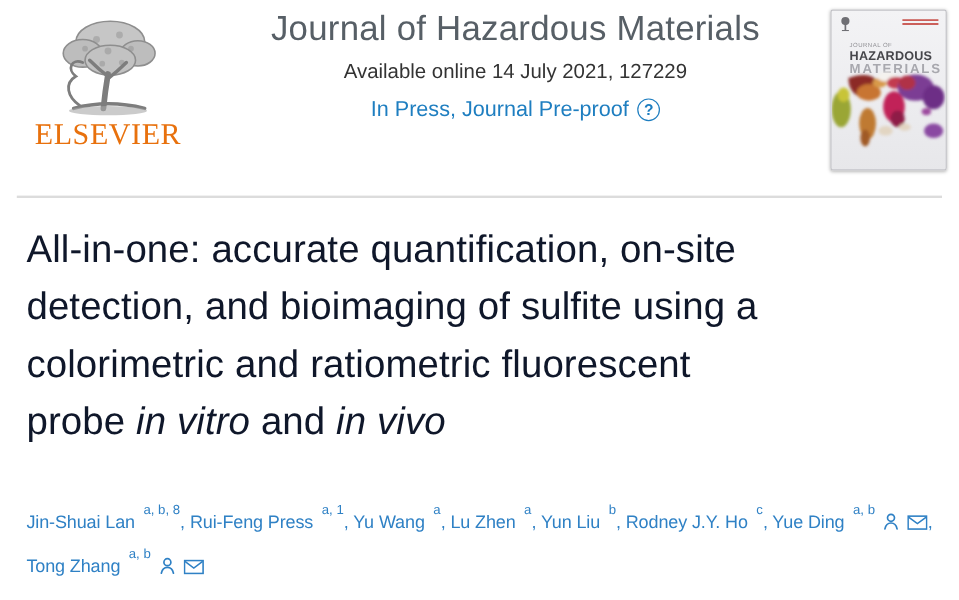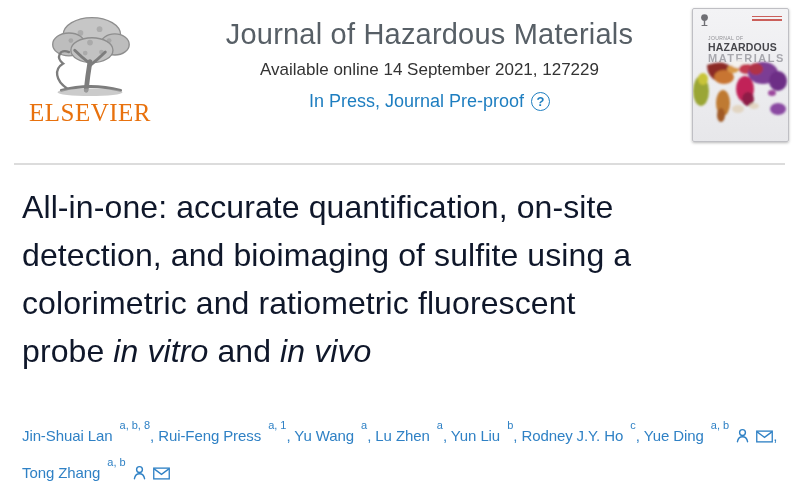--- a/index.html
+++ b/index.html
@@ -14,21 +14,21 @@
   
   header { position:relative; height:154px; }
 
   .logo { position:absolute; left:14px; top:10px; width:152px; text-align:center; }
   .logo-tree { display:block; margin:0 auto; }
   .logo-text {
     font-family:"Liberation Serif", serif;
     font-size:25px; color:#e8710d; letter-spacing:0.5px; margin-top:1px;
   }
 
-  .head-center { margin:0 112px 0 172px; text-align:center; padding-top:18px; }
+  .head-center { margin:0 112px 0 172px; text-align:center; padding-top:8px; }
   .journal-title {
     font-size:29px; font-weight:400; color:#575f66; letter-spacing:0.2px;
     margin-bottom:9px; white-space:nowrap;
   }
   .availability { font-size:17px; color:#333333; margin-bottom:11px; }
   .status-row { display:inline-flex; align-items:center; gap:7px;text-align:right; }
   .status-link { font-size:18px; color:#1e7ec0; text-decoration:none; cursor:pointer; }
   .help {
     display:inline-flex; align-items:center; justify-content:center;
     width:19px; height:19px; border:1.7px solid #1e7ec0; border-radius:50%;
@@ -106,21 +106,21 @@
           <path d="M30,84 Q60,76 92,84" stroke-width="3"></path>
           <path d="M36,82 C24,74 22,62 32,56 C24,50 28,40 38,44" stroke-width="2.4"></path>
         </g>
         <ellipse cx="60" cy="86" rx="34" ry="4" fill="#a9a9a9" opacity="0.6"></ellipse>
       </svg>
       <div class="logo-text">ELSEVIER</div>
     </div>
 
     <div class="head-center">
       <div class="journal-title">Journal of Hazardous Materials</div>
-      <div class="availability">Available online 14 September 2021, 127229</div>
+      <div class="availability">Available online 14 July 2021, 127229</div>
       <div class="status-row">
         <a class="status-link">In Press, Journal Pre-proof</a>
         <span class="help">?</span>
       </div>
     </div>
 
     <div class="cover">
       <div class="cover-markrow">
         <svg width="9" height="12" viewBox="0 0 9 12">
           <circle cx="4.5" cy="3.6" r="3.4" fill="#6f6f74"></circle>

